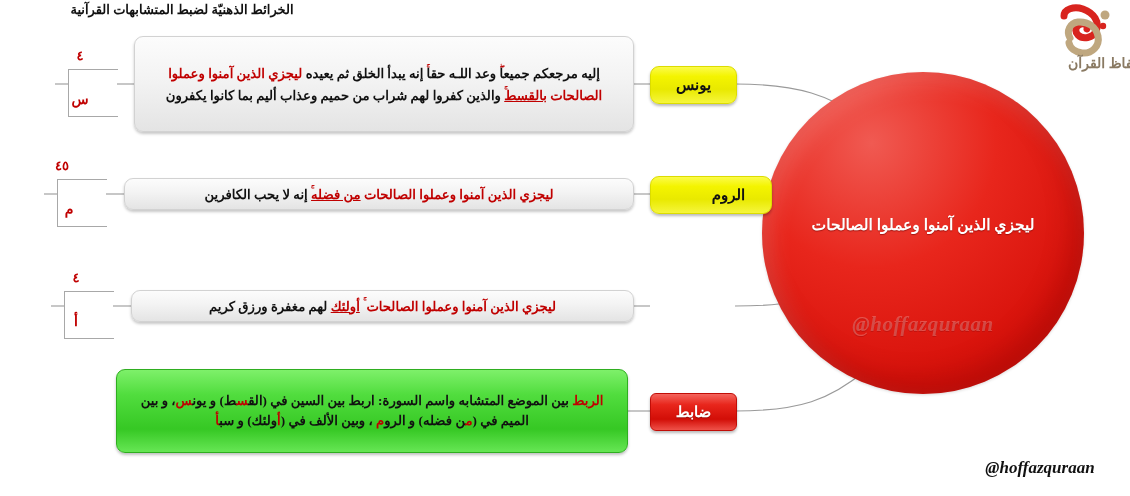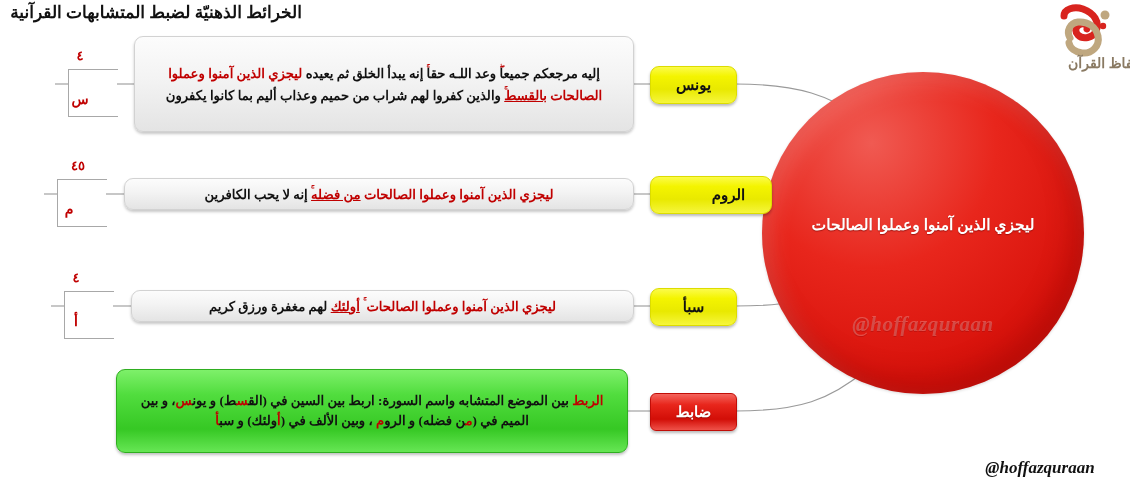--- a/index.html
+++ b/index.html
@@ -7,21 +7,21 @@
     width:1130px;height:496px;position:relative;overflow:hidden;
     font-family:"Liberation Serif","DejaVu Serif",serif;
   }
   .canvas{position:absolute;inset:0;}
 
   
   .title{
     position:absolute;left:62px;top:2px;width:240px;
     text-align:center;direction:rtl;
     font-family:"Liberation Serif","DejaVu Serif",serif;
-    font-weight:bold;font-size:17px;color:#111;
+    font-weight:bold;font-size:13px;color:#111;
     letter-spacing:0px;white-space:nowrap;
   }
 
   
   .links{position:absolute;left:0;top:0;width:1130px;height:496px;}
 
   
   .hub{
     position:absolute;left:762px;top:72px;width:322px;height:322px;
     border-radius:50%;
@@ -172,42 +172,39 @@
 
   <div class="verse" style="left:134px;top:36px;width:500px;height:96px;">
     <span><span>إليه مرجعكم جميعا</span><span class="pause">ۖ</span><span> وعد اللـه حقا</span><span class="pause">ۚ</span><span> إنه يبدأ الخلق ثم يعيده </span><span class="r">ليجزي الذين آمنوا وعملوا الصالحات </span><span class="u">بالقسط</span><span class="pause">ۚ</span><span> والذين كفروا لهم شراب من حميم وعذاب أليم بما كانوا يكفرون</span></span>
   </div>
 
   <div class="pill yellow" style="left:650px;top:66px;width:85px;height:36px;">
     <span>يونس</span>
   </div>
 
   <div class="bracket open-right" style="left:57px;top:179px;width:50px;height:48px;"></div>
-  <div class="idx-num" style="left:58px;top:158px;width:40px;">٤٥</div>
+  <div class="idx-num" style="left:42px;top:158px;width:40px;">٤٥</div>
   <div class="idx-letter" style="left:49px;top:201px;width:40px;">م</div>
 
   <div class="verse" style="left:124px;top:178px;width:510px;height:32px;">
     <span><span class="r">ليجزي الذين آمنوا وعملوا الصالحات </span><span class="u">من فضله</span><span class="pause">ۚ</span><span> إنه لا يحب الكافرين</span></span>
   </div>
 
   <div class="pill yellow" style="left:650px;top:176px;width:85px;height:36px;padding-left:35px;">
     <span>الروم</span>
   </div>
 
   <div class="bracket open-right" style="left:64px;top:291px;width:50px;height:48px;"></div>
   <div class="idx-num" style="left:56px;top:270px;width:40px;">٤</div>
   <div class="idx-letter" style="left:56px;top:313px;width:40px;">أ</div>
 
   <div class="verse" style="left:131px;top:290px;width:503px;height:32px;">
     <span><span class="r">ليجزي الذين آمنوا وعملوا الصالحات </span><span class="pause">ۚ</span><span> </span><span class="u">أولئك</span><span> لهم مغفرة ورزق كريم</span></span>
   </div>
 
-  <div class="pill yellow" style="left:650px;top:288px;width:85px;height:36px;">
-    <span>سبأ</span>
-  </div>
 
   <div class="rulebox" style="left:116px;top:369px;width:512px;height:84px;">
     <span><span class="r">الربط </span><span>بين الموضع المتشابه واسم السورة: اربط بين السين في (الق</span><span class="r">س</span><span>ط) و يون</span><span class="r">س</span><span>، و بين الميم في (</span><span class="r">م</span><span>ن فضله) و الرو</span><span class="r">م</span><span> ، وبين الألف في (</span><span class="r">أ</span><span>ولئك) و سب</span><span class="r">أ</span></span>
   </div>
 
   <div class="pill red" style="left:650px;top:393px;width:85px;height:36px;border-radius:6px;">
     <span>ضابط</span>
   </div>
 
   <svg class="logo" viewBox="0 0 62 62" xmlns="http://www.w3.org/2000/svg">

